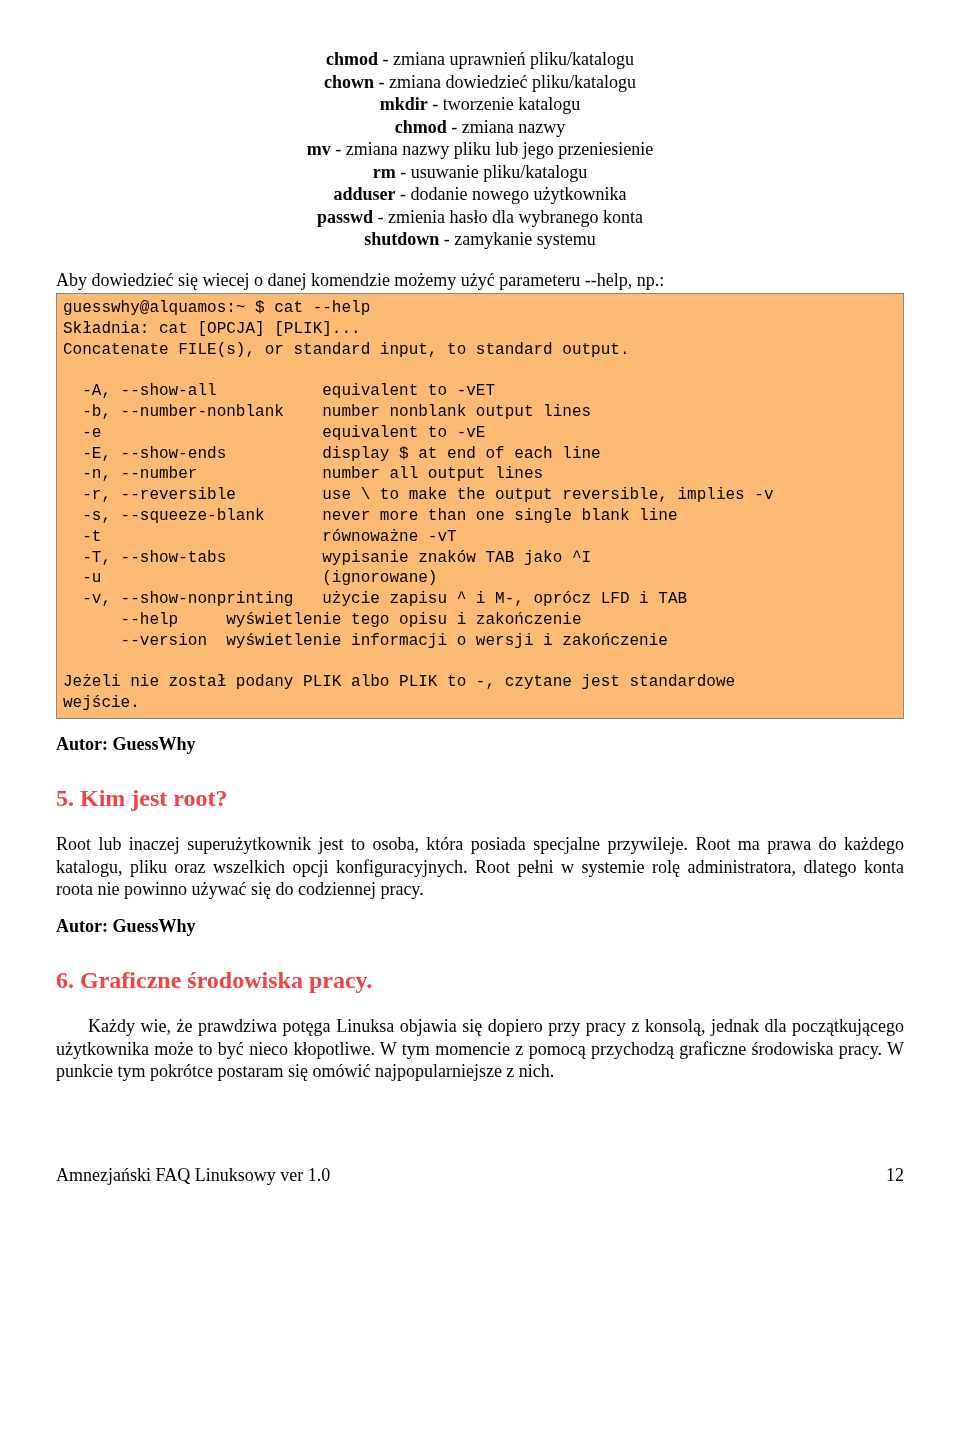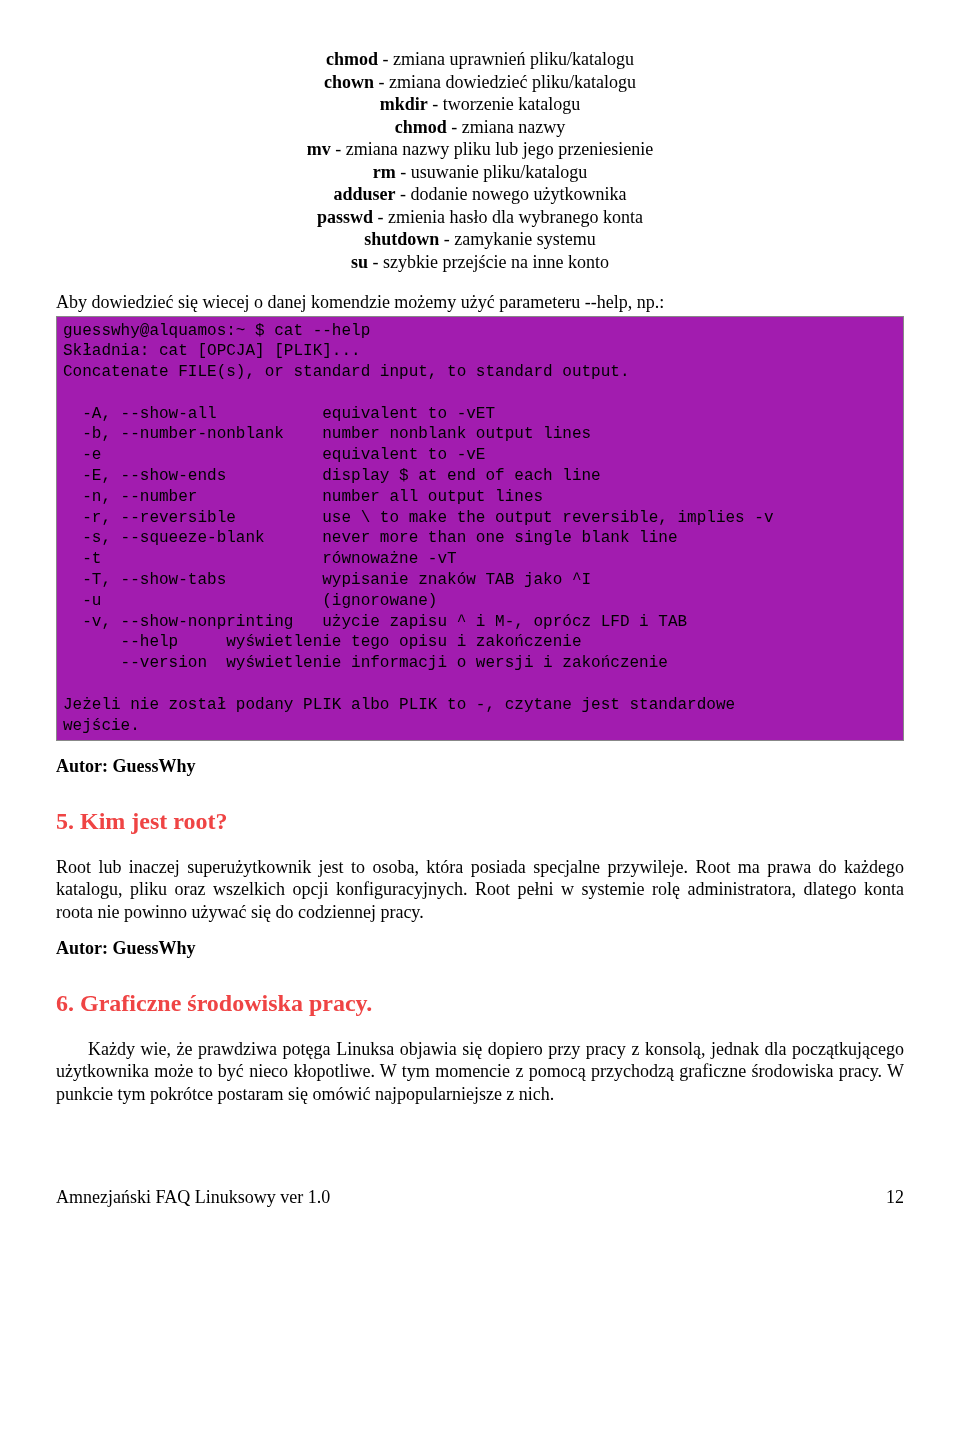--- a/index.html
+++ b/index.html
@@ -12,21 +12,21 @@
     box-sizing: border-box;
     font-size: 18px;
     line-height: 1.25;
   }
   .cmd-list { margin-bottom: 18px; }
   .cmd-line { margin: 0; text-align: center; }
   .cmd-line b { font-weight: bold; }
   .intro-line { margin: 14px 0 2px 0; }
   .code-block {
     font-family: "Courier New", Courier, monospace;
-    background: #a21caf;
+    background: #fdba74;
     border: 1px solid #888;
     padding: 4px 6px;
     font-size: 16px;
     line-height: 1.3;
     white-space: pre;
     overflow: hidden;
     margin-bottom: 14px;
   }
   .author { margin: 14px 0 28px 0; font-weight: bold; }
   h2.section {
@@ -50,21 +50,20 @@
 <div class="cmd-list" id="cmd-list">
     <p class="cmd-line"><b>chmod</b><span> - zmiana uprawnień pliku/katalogu</span></p>
     <p class="cmd-line"><b>chown</b><span> - zmiana dowiedzieć pliku/katalogu</span></p>
     <p class="cmd-line"><b>mkdir</b><span> - tworzenie katalogu</span></p>
     <p class="cmd-line"><b>chmod</b><span> - zmiana nazwy</span></p>
     <p class="cmd-line"><b>mv</b><span> - zmiana nazwy pliku lub jego przeniesienie</span></p>
     <p class="cmd-line"><b>rm</b><span> - usuwanie pliku/katalogu</span></p>
     <p class="cmd-line"><b>adduser</b><span> - dodanie nowego użytkownika</span></p>
     <p class="cmd-line"><b>passwd</b><span> - zmienia hasło dla wybranego konta</span></p>
     <p class="cmd-line"><b>shutdown</b><span> - zamykanie systemu</span></p>
-    <p class="cmd-line"><b>su</b><span> - szybkie przejście na inne konto</span></p>
   </div>
 
 <p class="intro-line">Aby dowiedzieć się wiecej o danej komendzie możemy użyć parameteru --help, np.:</p>
 
 <div class="code-block">guesswhy@alquamos:~ $ cat --help
 Składnia: cat [OPCJA] [PLIK]...
 Concatenate FILE(s), or standard input, to standard output.
 
   -A, --show-all           equivalent to -vET
   -b, --number-nonblank    number nonblank output lines

